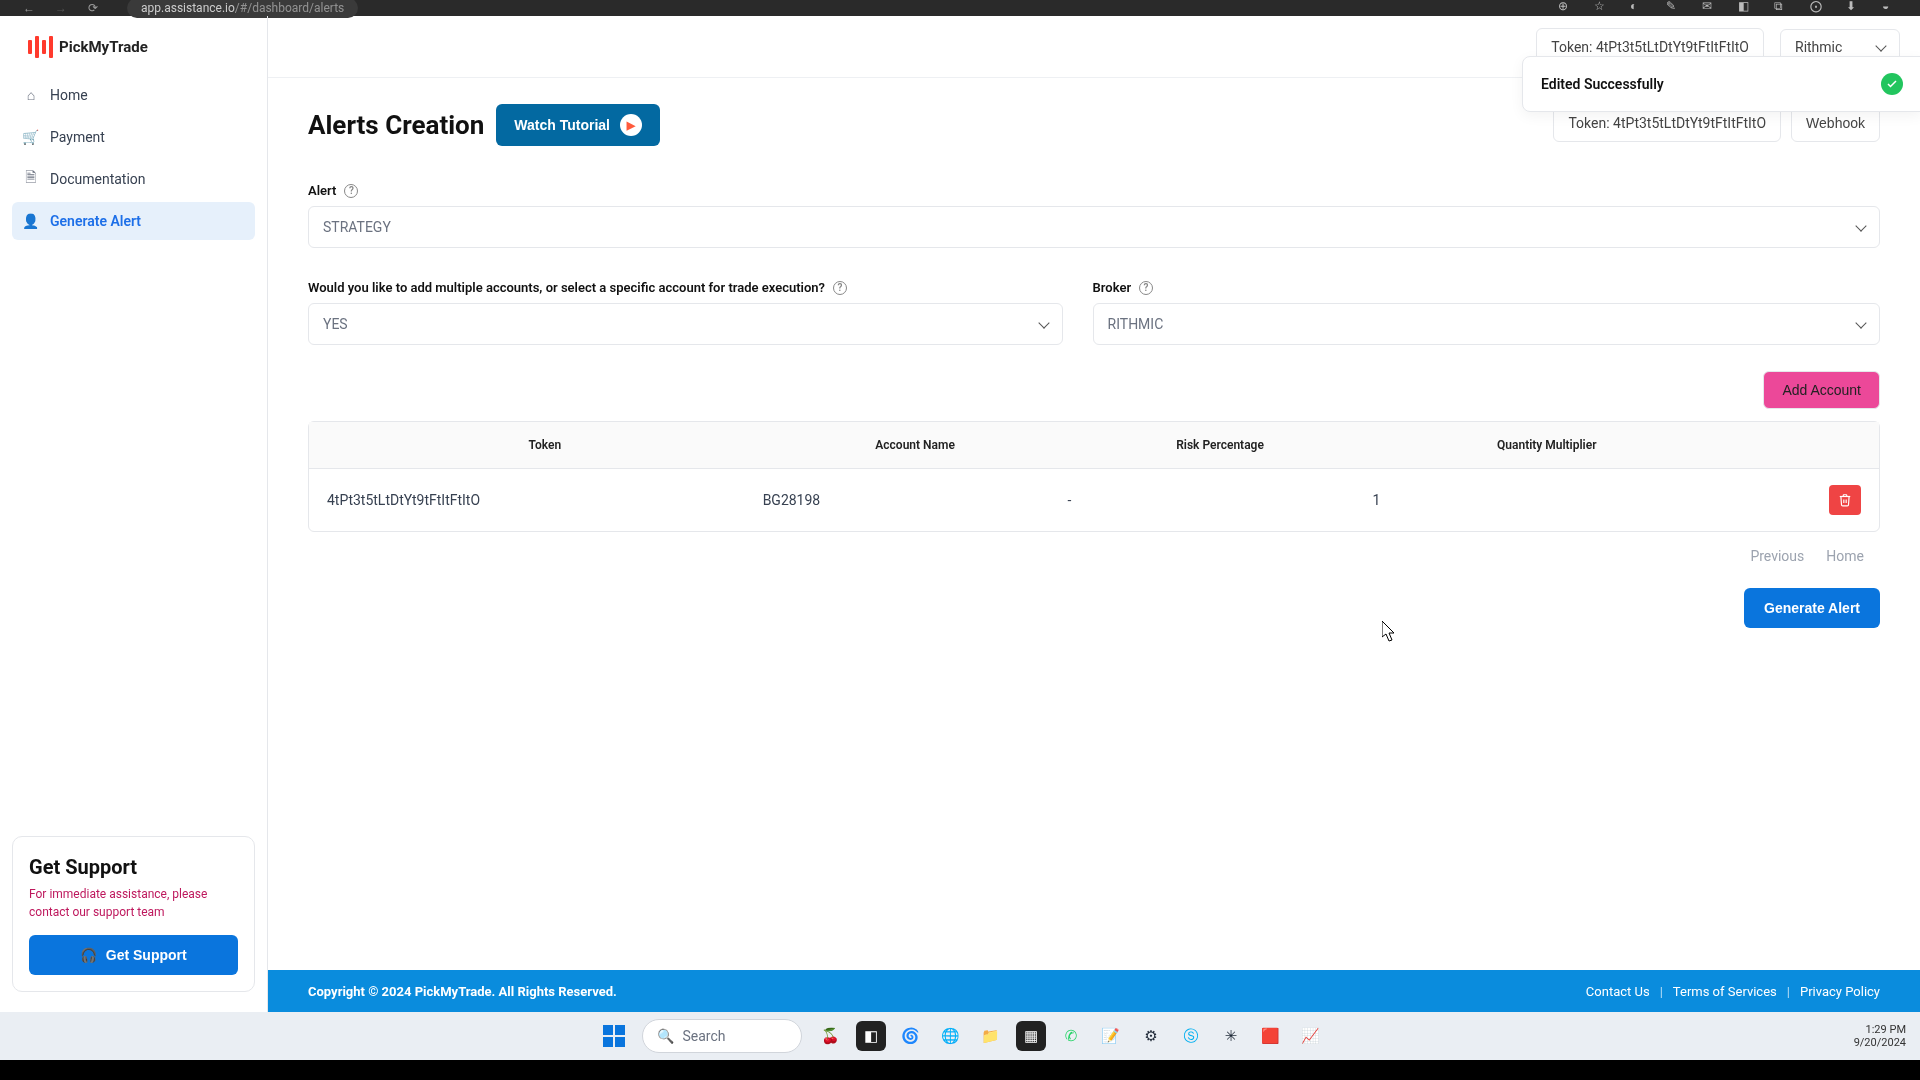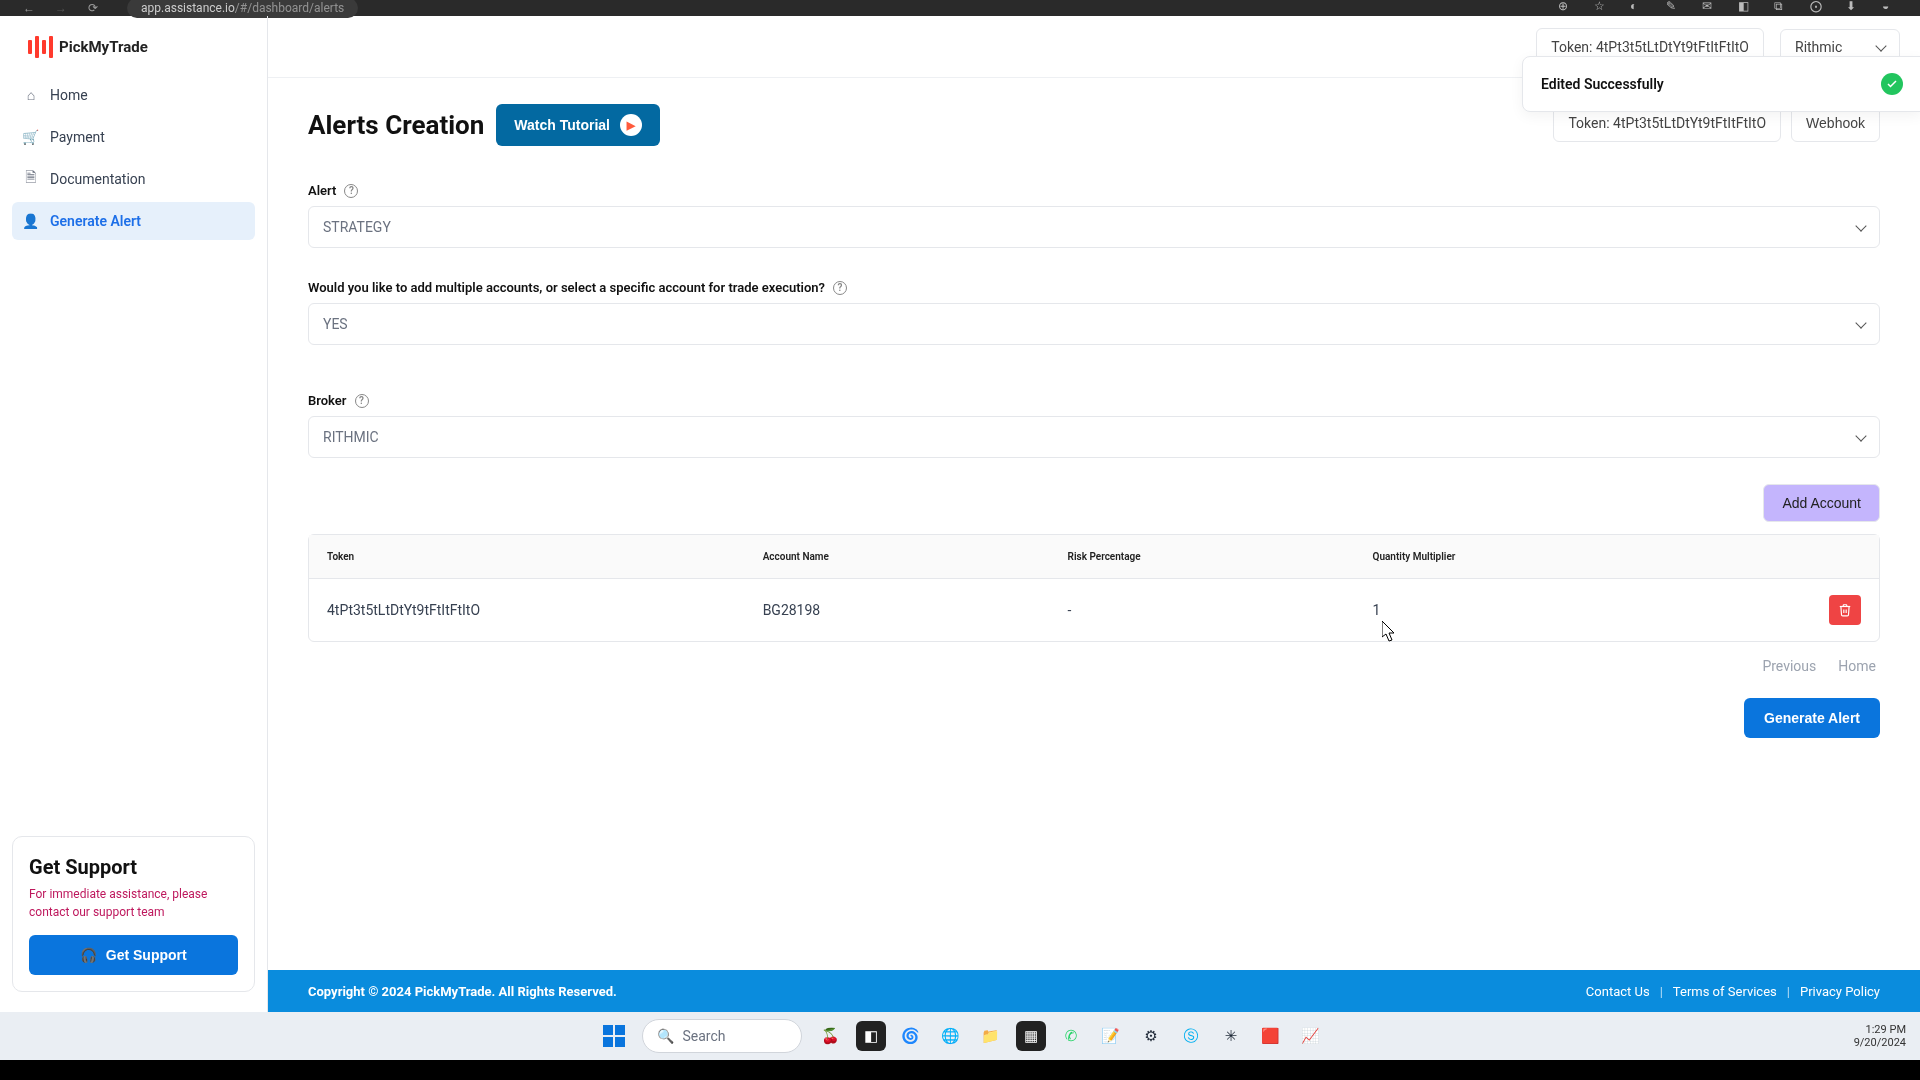--- a/index.html
+++ b/index.html
@@ -47,35 +47,35 @@
 .tutorial-btn { background: #0369a1; color: #fff; border: none; border-radius: 6px; padding: 10px 18px; font-size: 14px; font-weight: 600; display: flex; align-items: center; gap: 10px; cursor: pointer; }
 .play-circ { width: 22px; height: 22px; border-radius: 50%; background: #fff; color: #ff5a3c; display: flex; align-items: center; justify-content: center; font-size: 11px; }
 
 .top-right-pills { position: absolute; right: 40px; top: 26px; display: flex; gap: 10px; }
 .pill-btn { border: 1px solid #e5e7eb; border-radius: 6px; padding: 10px 14px; font-size: 14px; color: #444; background: #fff; cursor: pointer; }
 
 .field-label { display: flex; align-items: center; gap: 8px; font-size: 13px; font-weight: 600; color: #111; margin-top: 18px; margin-bottom: 8px; }
 .help-ic { width: 14px; height: 14px; border: 1.2px solid #888; border-radius: 50%; font-size: 10px; color: #888; display: flex; align-items: center; justify-content: center; }
 
 .select-box { border: 1px solid #e5e7eb; border-radius: 6px; padding: 12px 14px; color: #6b7280; display: flex; align-items: center; justify-content: space-between; }
-.cols { display: flex; gap: 30px; margin-top: 14px; flex-direction: column; }
+.cols { display: flex; gap: 30px; margin-top: 14px; }
 .col-left { flex: 0 0 48%; }
 .col-right { flex: 1; }
 
 .add-account-row { display: flex; justify-content: flex-end; margin: 26px 0 12px 0; }
-.add-account-btn { border: 1px solid #e5e7eb; background: #c4b5fd; border-radius: 6px; padding: 10px 18px; font-size: 14px; color: #222; cursor: pointer; }
+.add-account-btn { border: 1px solid #e5e7eb; background: #ec4899; border-radius: 6px; padding: 10px 18px; font-size: 14px; color: #222; cursor: pointer; }
 
 .table { border: 1px solid #e5e7eb; border-radius: 6px; }
 .thead, .trow { display: grid; grid-template-columns: 2fr 1.4fr 1.4fr 1.6fr 140px; padding: 16px 18px; }
-.thead { color: #222; font-weight: 600; border-bottom: 1px solid #e5e7eb; font-size: 10px; background: #fafafa; }
+.thead { color: #222; font-weight: 600; border-bottom: 1px solid #e5e7eb; font-size: 12px; background: #fafafa; text-align: center; }
 .trow { align-items: center; color: #374151; font-size: 14px; }
 .tcell-right { display: flex; justify-content: flex-end; }
 .del-btn { width: 32px; height: 30px; border-radius: 4px; background: #ef4444; color: #fff; border: none; display: flex; align-items: center; justify-content: center; cursor: pointer; }
 
-.pager { display: flex; justify-content: flex-end; gap: 22px; color: #9ca3af; font-size: 14px; margin: 16px 4px 24px 0; }
+.pager { display: flex; justify-content: flex-end; gap: 22px; color: #9ca3af; font-size: 14px; margin: 16px 16px 24px 0; }
 .pager span { cursor: pointer; }
 
 .gen-row { display: flex; justify-content: flex-end; }
 .gen-btn { background: #0a75dd; color: #fff; border: none; border-radius: 6px; padding: 12px 20px; font-size: 14px; font-weight: 600; cursor: pointer; }
 
 .footer { height: 42px; background: #0a8cdd; color: #fff; font-size: 13px; display: flex; align-items: center; padding: 0 40px; margin-top: auto; }
 .footer-left { flex: 1; font-weight: bold; }
 .footer-right { display: flex; align-items: center; gap: 10px; }
 .footer-right .sep { opacity: .7; }
 

